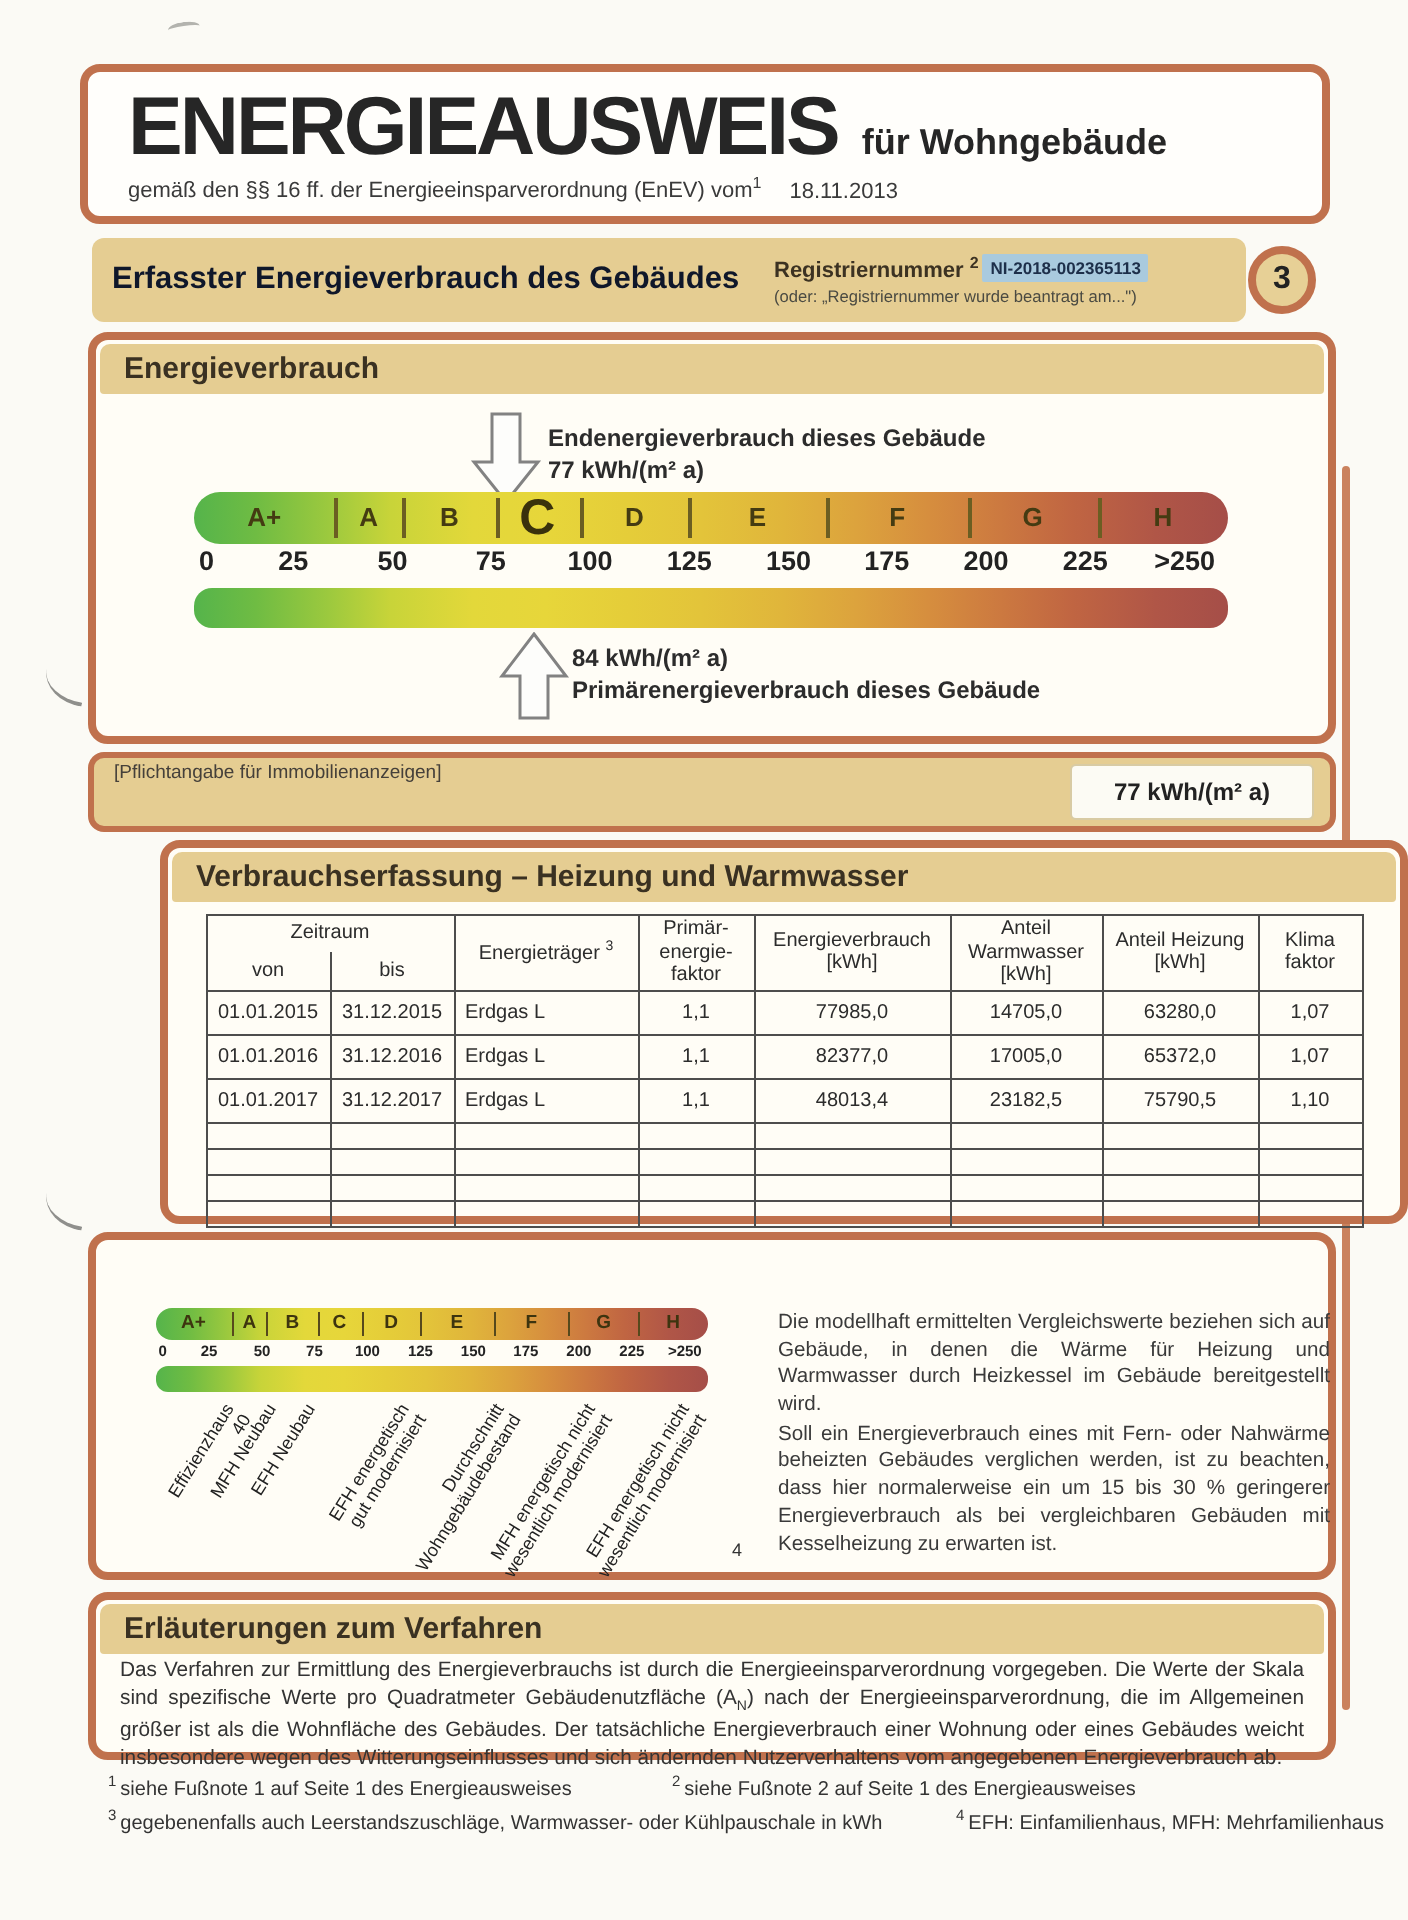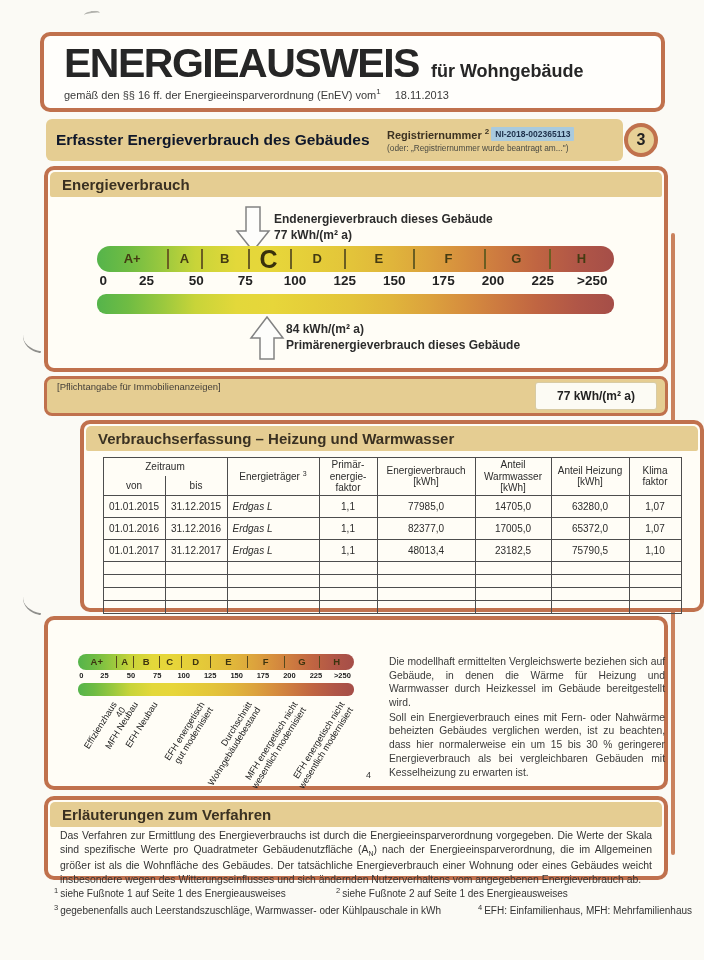--- a/index.html
+++ b/index.html
@@ -52,21 +52,21 @@
   .endval-box{position:absolute;right:9px;top:4px;width:120px;height:26px;background:#fcfbf4;display:flex;align-items:center;justify-content:center;font-size:12px;font-weight:bold;color:#222;border-radius:2px;box-shadow:0 0 0 1px #d8cba4;}
 
   
   .table-box{left:44px;top:420px;width:624px;height:192px;margin-left:36px;}
   .vtable{border-collapse:collapse;margin:6px auto 0 auto;table-layout:fixed;}
   .vtable th,.vtable td{border:1px solid #4d4d4d;font-size:10px;font-weight:normal;color:#2c2c2c;text-align:center;vertical-align:middle;padding:1px 3px;box-sizing:border-box;}
   .vtable th{line-height:1.15;}
   .pre{white-space:pre-line;}
   .no-bot{border-bottom:none!important;}
   .no-top{border-top:none!important;}
-  .cell-left{text-align:left!important;padding-left:5px!important;font-style:italic;}
+  .cell-left{text-align:left!important;padding-left:5px!important;}
   .data-row{height:22px;}
   .empty-row{height:13px;}
   th sup{font-size:7px;}
 
   
   .verg-box{left:44px;top:616px;width:624px;height:174px;}
   .mini-chart{position:absolute;left:26px;top:34px;width:300px;height:128px;}
   .sbar{position:absolute;left:4px;top:0;width:276px;height:16px;border-radius:8px;}
   .sletter{position:absolute;top:0;transform:translateX(-50%);font-size:9.5px;font-weight:bold;color:#3d340f;line-height:16px;}
   .ssep{position:absolute;top:2px;width:1px;height:12px;background:#56491c;}

